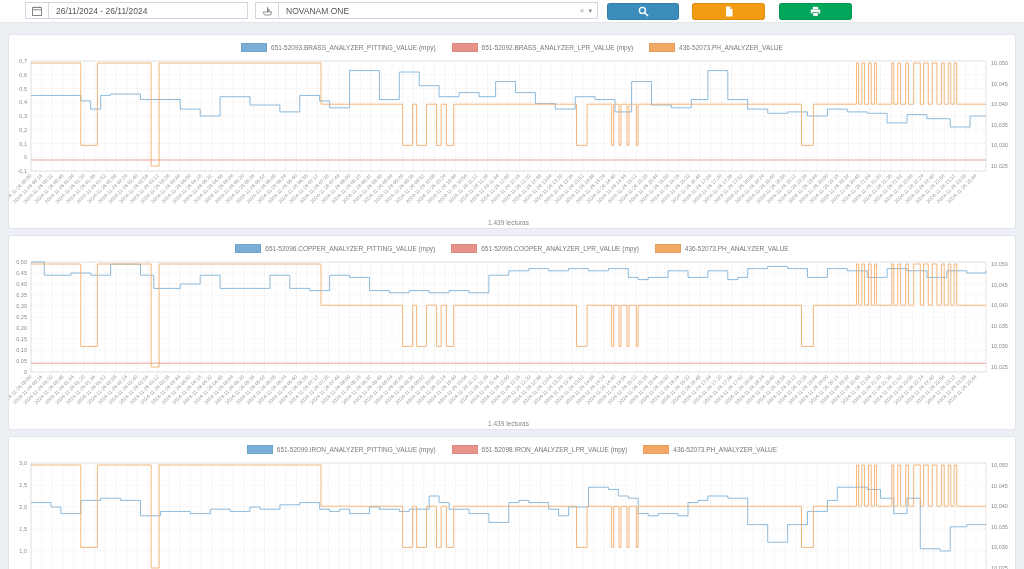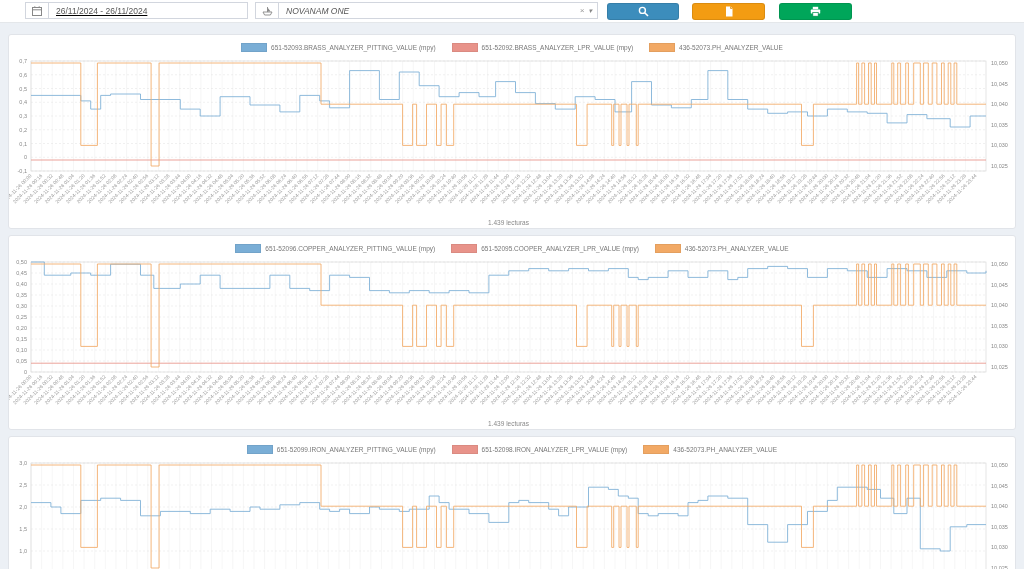--- a/index.html
+++ b/index.html
@@ -23,33 +23,33 @@
   .legend-row{height:15px;margin-top:5px;display:flex;align-items:center;justify-content:center;gap:16px;}
   .legend-item{display:flex;align-items:center;gap:4px;font-size:6.5px;color:#777;white-space:nowrap;cursor:pointer;}
   .swatch{width:26px;height:9px;display:inline-block;border:1px solid rgba(0,0,0,0.06);box-sizing:border-box;}
   svg text{font-family:"Liberation Sans",sans-serif;}
 </style>
 </head>
 <body>
 
 <div class="topbar">
 
-  <div class="input-group" style="left:25px;text-decoration:underline;">
+  <div class="input-group" style="left:25px;">
     <span class="ig-addon">
       <svg width="10" height="10" viewBox="0 0 10 10">
           <rect x="0.5" y="1.5" width="9" height="8" fill="none" stroke="#888" stroke-width="1"></rect>
           <line x1="0.5" y1="3.8" x2="9.5" y2="3.8" stroke="#888" stroke-width="1"></line>
           <line x1="2.8" y1="0.3" x2="2.8" y2="2" stroke="#888" stroke-width="1"></line>
           <line x1="7.2" y1="0.3" x2="7.2" y2="2" stroke="#888" stroke-width="1"></line>
         </svg>
     </span>
     <span class="ig-field date-field">26/11/2024 - 26/11/2024</span>
   </div>
 
-  <div class="input-group" style="left:255px;font-style:italic;">
+  <div class="input-group" style="left:255px;">
     <span class="ig-addon">
       <svg width="11" height="10" viewBox="0 0 11 10">
           <path d="M1 6 L10 6 L8.4 9 L2.6 9 Z" fill="none" stroke="#888" stroke-width="0.9"></path>
           <line x1="5.5" y1="1" x2="5.5" y2="6" stroke="#888" stroke-width="0.9"></line>
           <path d="M5.5 1.5 L8.6 5.5 L5.5 5.5 Z" fill="#888"></path>
         </svg>
     </span>
     <span class="ig-field vessel-field">
       <span>NOVANAM ONE</span>
       <span class="vessel-right">

